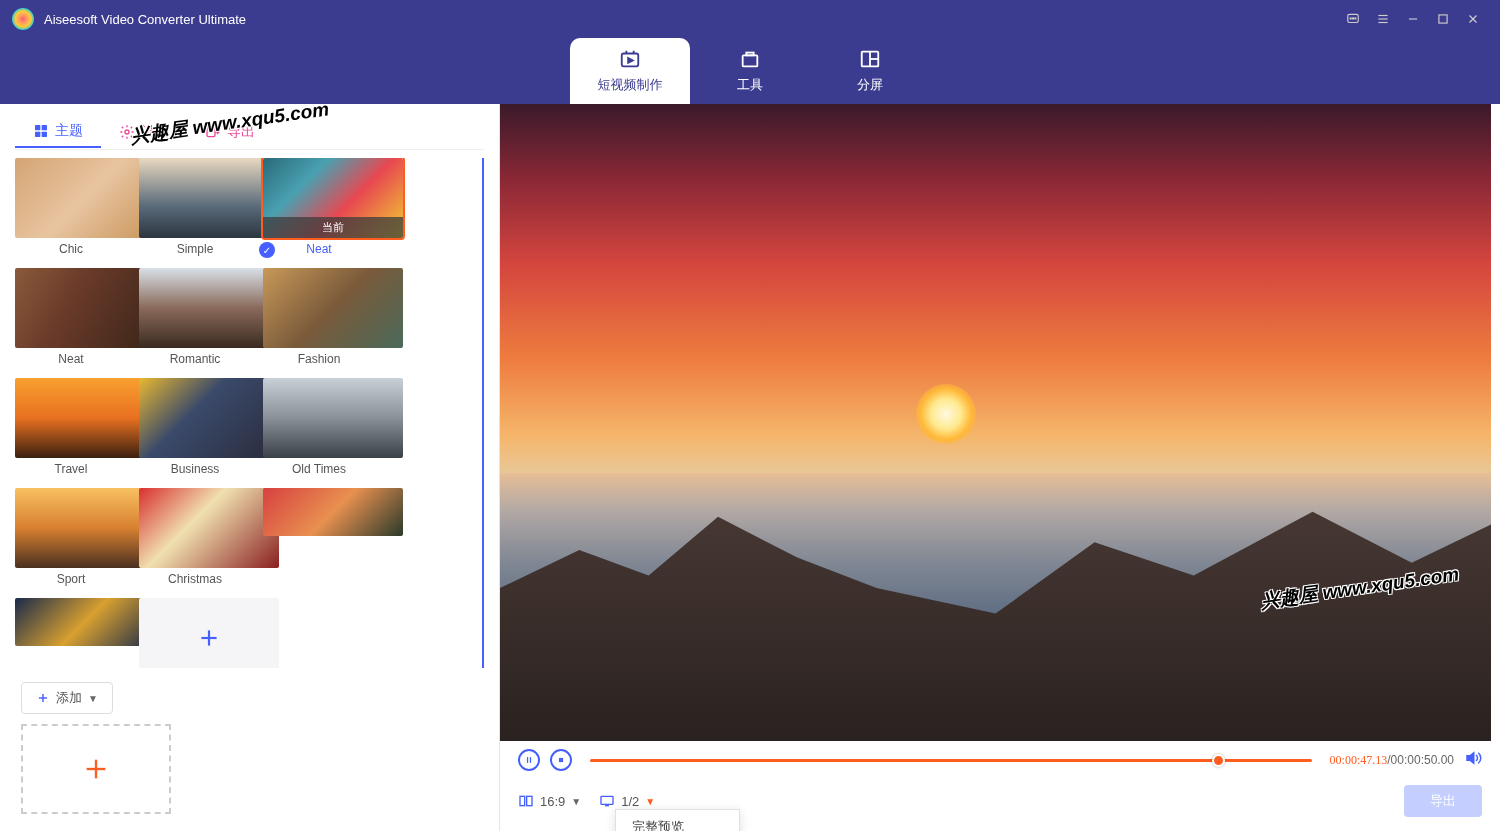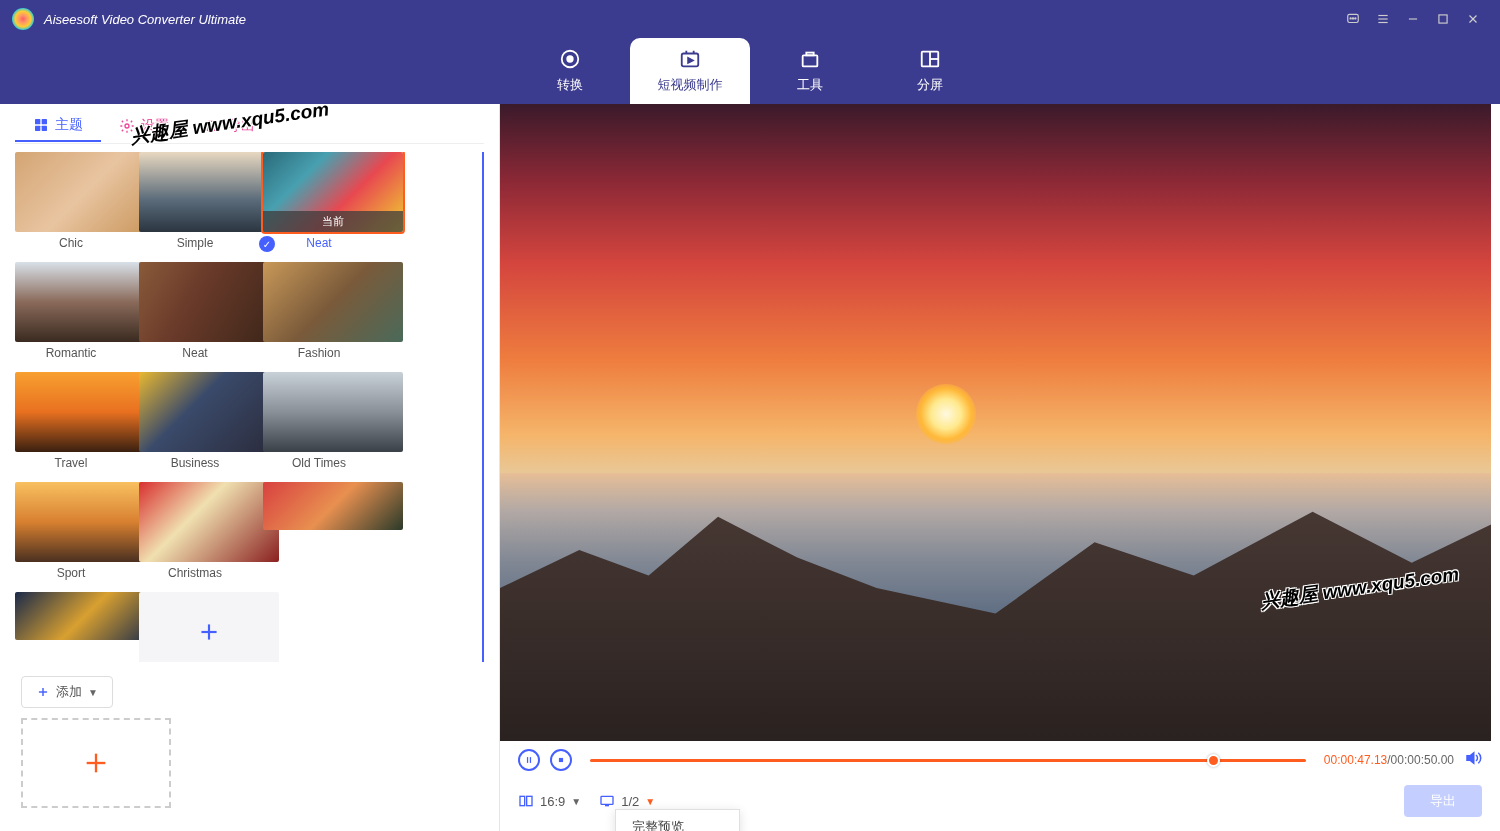--- a/index.html
+++ b/index.html
@@ -1,27 +1,27 @@
 <!DOCTYPE html>
 <html><head>
 <meta charset="utf-8">
 <style>
 *{box-sizing:border-box;margin:0;padding:0;font-family:"Microsoft YaHei",Arial,sans-serif;}
 body{width:1500px;height:831px;background:#f5f5f5;overflow:hidden;position:relative;}
-.titlebar{height:38px;background:#3b3b8f;display:flex;align-items:center;padding:0 12px;color:#fff;font-style:italic;}
+.titlebar{height:38px;background:#3b3b8f;display:flex;align-items:center;padding:0 12px;color:#fff;}
 .logo{width:22px;height:22px;border-radius:50%;background:radial-gradient(circle,#ff5e62,#ff9966,#ffcc33,#00c9ff,#ff5e62);margin-right:10px;}
 .app-title{font-size:13px;flex:1;}
 .wbtn{width:30px;height:30px;display:flex;align-items:center;justify-content:center;cursor:pointer;color:#ccc;}
 .wbtn svg{width:14px;height:14px;}
 .topnav{height:66px;background:#3b3b8f;display:flex;align-items:flex-end;justify-content:center;gap:0;}
 .tab{width:120px;height:66px;display:flex;flex-direction:column;align-items:center;justify-content:center;color:#fff;font-size:13px;cursor:pointer;gap:6px;}
 .tab.active{background:#fff;color:#3b3b8f;border-radius:10px 10px 0 0;}
 .tab svg{width:24px;height:22px;}
 .main{display:flex;height:calc(831px - 104px);background:#fff;}
-.left{width:500px;border-right:1px solid #e5e5e5;display:flex;flex-direction:column;padding:4px 15px;}
+.left{width:500px;border-right:1px solid #e5e5e5;display:flex;flex-direction:column;padding:10px 15px;}
 .subtabs{display:flex;gap:0;height:36px;align-items:center;border-bottom:1px solid #eee;margin-bottom:8px;position:relative;}
 .subtab{display:flex;align-items:center;gap:6px;padding:6px 18px;font-size:14px;color:#ec4899;cursor:pointer;}
 .subtab.active{color:#4560ff;border-bottom:2px solid #4560ff;}
 .subtab svg{width:16px;height:16px;}
 .watermark1{position:absolute;top:110px;left:130px;font-weight:bold;font-size:19px;color:#000;transform:rotate(-8deg);text-shadow:1px 1px 0 #fff,-1px -1px 0 #fff,1px -1px 0 #fff,-1px 1px 0 #fff;z-index:50;white-space:nowrap;font-style:italic;}
 .watermark2{position:absolute;bottom:230px;right:40px;font-weight:bold;font-size:19px;color:#000;transform:rotate(-8deg);text-shadow:1px 1px 0 #fff,-1px -1px 0 #fff,1px -1px 0 #fff,-1px 1px 0 #fff;z-index:50;white-space:nowrap;font-style:italic;}
 .themes{display:flex;flex-wrap:wrap;gap:12px;overflow-y:auto;padding-right:10px;max-height:510px;border-right:2px solid #4560ff;}
 .theme{width:112px;cursor:pointer;position:relative;}
 .thumb{width:140px;height:80px;border-radius:2px;position:relative;overflow:hidden;}
 .theme.selected .thumb{outline:2px solid #ff5c1f;}
@@ -41,21 +41,21 @@
 .sky{position:absolute;inset:0;background:linear-gradient(to bottom,#3a1a2a 0%,#8b2836 12%,#d4453e 25%,#ee7c3e 40%,#f5b56a 52%,#e8c897 58%,#a8b8c0 64%,#7090a8 72%,#506880 82%,#3a4a5a 100%);}
 .sun{position:absolute;left:42%;top:44%;width:60px;height:60px;background:radial-gradient(circle,#fff9e0 0%,#ffea90 35%,#ffb838 60%,rgba(255,160,30,0) 80%);border-radius:50%;}
 .mtn{position:absolute;bottom:0;left:0;right:0;height:40%;background:linear-gradient(to bottom,#4a3a35 0%,#2a2220 100%);clip-path:polygon(0 40%,8% 25%,15% 35%,22% 12%,30% 28%,38% 40%,50% 50%,60% 22%,70% 35%,82% 10%,92% 30%,100% 15%,100% 100%,0 100%);}
 .sea{position:absolute;bottom:20%;left:0;right:0;height:22%;background:linear-gradient(to bottom,rgba(230,180,150,.5),rgba(100,110,130,.7));}
 .controls{padding:8px 18px;display:flex;align-items:center;gap:10px;position:relative;}
 .cbtn{width:22px;height:22px;border:2px solid #4560ff;border-radius:50%;display:flex;align-items:center;justify-content:center;cursor:pointer;color:#4560ff;}
 .cbtn svg{width:10px;height:10px;}
 .progress{flex:1;height:3px;background:#ff5c1f;border-radius:2px;position:relative;margin:0 8px;}
 .phandle{position:absolute;right:12%;top:-5px;width:13px;height:13px;background:#ff5c1f;border-radius:50%;border:2px solid #fff;box-shadow:0 0 3px rgba(0,0,0,.3);}
 .time{font-size:12px;}
-.time .cur{color:#ff5c1f;}
+.time .cur{color:#ff5c1f;font-family:Liberation Serif, serif;}
 .time .tot{color:#666;}
 .volicon{color:#4560ff;cursor:pointer;}
 .opts{padding:6px 18px 14px;display:flex;align-items:center;gap:18px;font-size:13px;color:#555;position:relative;}
 .opt{display:flex;align-items:center;gap:6px;cursor:pointer;}
 .opt svg{width:16px;height:16px;stroke:#4560ff;}
 .caret{font-size:10px;color:#666;}
 .caret.red{color:#ff5c1f;}
 .export{margin-left:auto;background:#c4cfff;color:#fff;padding:7px 26px;border-radius:4px;font-size:13px;cursor:pointer;}
 .dropdown{position:absolute;top:30px;left:115px;background:#fff;border:1px solid #e0e0e0;box-shadow:0 2px 10px rgba(0,0,0,.12);z-index:60;width:125px;}
 .dropdown div{padding:8px 16px;font-size:13px;color:#444;cursor:pointer;}
@@ -108,27 +108,20 @@
     </div>
   <div class="wbtn">
       <svg viewBox="0 0 24 24" fill="none" stroke="currentColor" stroke-width="2">
         <line x1="6" y1="6" x2="18" y2="18"></line>
         <line x1="6" y1="18" x2="18" y2="6"></line>
       </svg>
     </div>
 </div>
 
 <div class="topnav">
-  <div class="tab">
-    <svg viewBox="0 0 24 24" fill="none" stroke="currentColor" stroke-width="2">
-        <circle cx="12" cy="12" r="9"></circle>
-        <circle cx="12" cy="12" r="3" fill="currentColor"></circle>
-      </svg>
-    <span>转换</span>
-  </div>
   <div class="tab active">
     <svg viewBox="0 0 24 24" fill="none" stroke="currentColor" stroke-width="2">
         <rect x="3" y="6" width="18" height="14" rx="2"></rect>
         <line x1="8" y1="3" x2="8" y2="6"></line>
         <line x1="16" y1="3" x2="16" y2="6"></line>
         <polygon points="10,11 10,16 15,13.5" fill="currentColor"></polygon>
       </svg>
     <span>短视频制作</span>
   </div>
   <div class="tab">
@@ -188,26 +181,26 @@
           <div class="theme-label">Simple</div>
         </div>
         <div class="theme selected">
           <div class="thumb t-chic" style="height:80px">
             <div class="current-badge">当前</div>
           </div>
           <div class="check"></div>
           <div class="theme-label">Neat</div>
         </div>
         <div class="theme">
+          <div class="thumb t-neat" style="height:80px"></div>
+          <div class="theme-label">Neat</div>
+        </div>
+        <div class="theme">
           <div class="thumb t-romantic" style="height:80px"></div>
           <div class="theme-label">Romantic</div>
-        </div>
-        <div class="theme">
-          <div class="thumb t-neat" style="height:80px"></div>
-          <div class="theme-label">Neat</div>
         </div>
         <div class="theme">
           <div class="thumb t-fashion" style="height:80px"></div>
           <div class="theme-label">Fashion</div>
         </div>
         <div class="theme">
           <div class="thumb t-travel" style="height:80px"></div>
           <div class="theme-label">Travel</div>
         </div>
         <div class="theme">

